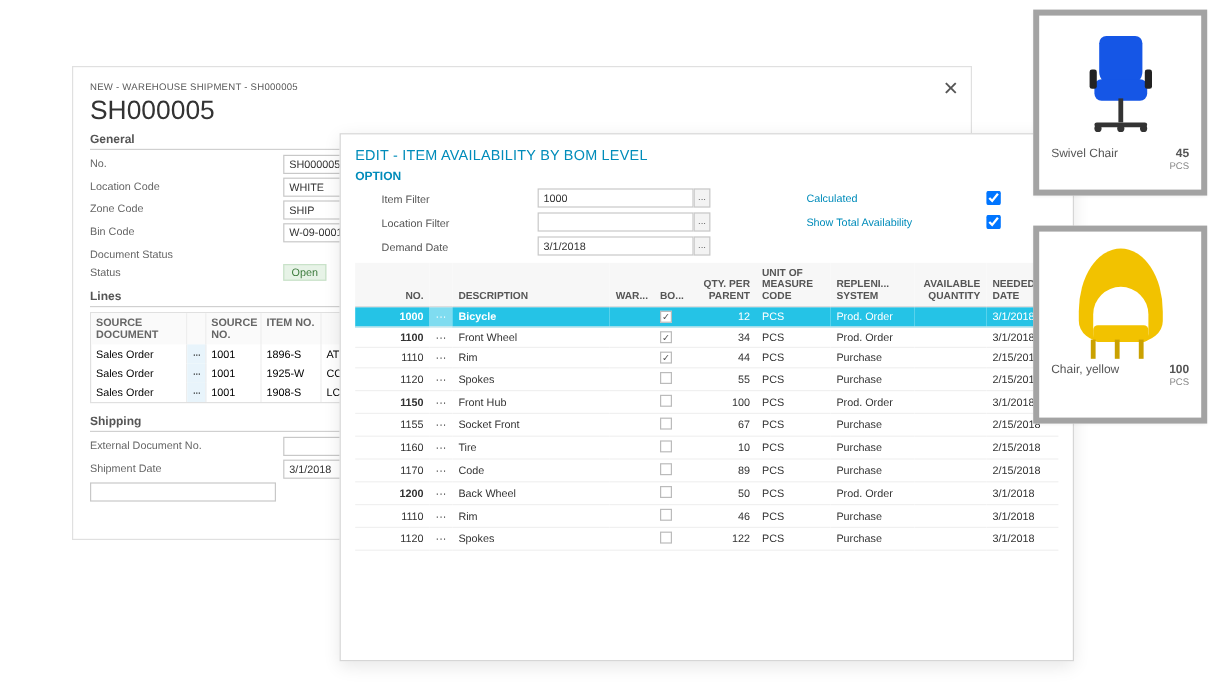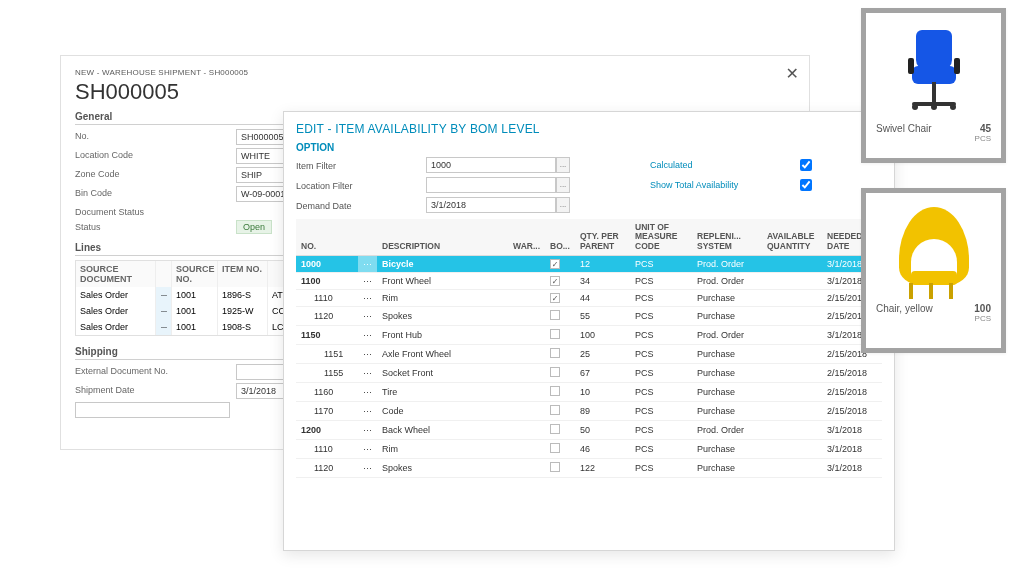--- a/index.html
+++ b/index.html
@@ -31,29 +31,29 @@
   
   .win-bom {
     position: absolute; left: 283px; top: 111px; width: 612px; height: 440px;
     border: 1px solid #d6d6d6; background: #fff; padding: 10px 12px 6px;
     box-shadow: 0 4px 14px rgba(0,0,0,.1);
   }
   .expand-ic { position:absolute; right:10px; top:8px; font-size:14px; color:#555; cursor:pointer; }
   .win-bom .title { color:#008cba; font-size:12px; font-weight:400; letter-spacing:.2px; margin-bottom:6px; }
   .opt-h { color:#008cba; font-size:10px; font-weight:600; margin-bottom:4px; }
   .opt-row { display:flex; align-items:center; margin-bottom:4px; font-size:9px; }
-  .opt-row .lbl { width:130px; color:#555; }
+  .opt-row .lbl { width:130px; color:#555;margin-left:22px; }
   .opt-row .inp { width:130px; }
   .opt-right { margin-left:80px; display:flex; align-items:center; }
   .opt-right .rl { color:#008cba; width:150px; }
   .ck { width:12px; height:12px; }
 
   .bom-table { margin-top:6px; font-size:9px; width:100%; border-collapse:collapse; }
   .bom-table th { background:#f7f7f7; color:#555; font-weight:600; padding:4px 5px; text-align:left; border-bottom:1px solid #ddd; font-size:8.5px; line-height:1.1; vertical-align:bottom; }
-  .bom-table th.r, .bom-table td.r { }
+  .bom-table th.r, .bom-table td.r { text-align:right; }
   .bom-table td { padding:3px 5px; border-bottom:1px solid #f0f0f0; color:#333; }
   .bom-table tr.active td { background:#25c3e6; color:#fff; }
   .bom-table tr.active .dots-cell { background:#7fdcf0; }
   .bom-table .no-col { font-weight:600; }
   .bom-table tr.lvl0 .no-col, .bom-table tr.lvl0 td.desc { font-weight:700; }
   .bom-table tr.lvl2 .no-col { padding-left:18px; font-weight:400; }
   .bom-table tr.lvl3 .no-col { padding-left:28px; font-weight:400; }
   .dots-cell { color:#777; text-align:center; width:18px; }
   .bom-ck { display:inline-block; width:10px; height:10px; border:1px solid #bbb; background:#fff; font-size:8px; line-height:9px; text-align:center; color:#555; }
 
@@ -283,32 +283,20 @@
           <td class="desc">Front Hub</td>
           <td></td>
           <td><span class="bom-ck"></span></td>
           <td class="r">100</td>
           <td>PCS</td>
           <td>Prod. Order</td>
           <td class="r"></td>
           <td>3/1/2018</td>
         </tr>
         <tr class="lvl3">
-          <td class="no-col r">1151</td>
-          <td class="dots-cell">···</td>
-          <td class="desc">Axle Front Wheel</td>
-          <td></td>
-          <td><span class="bom-ck"></span></td>
-          <td class="r">25</td>
-          <td>PCS</td>
-          <td>Purchase</td>
-          <td class="r"></td>
-          <td>2/15/2018</td>
-        </tr>
-        <tr class="lvl3">
           <td class="no-col r">1155</td>
           <td class="dots-cell">···</td>
           <td class="desc">Socket Front</td>
           <td></td>
           <td><span class="bom-ck"></span></td>
           <td class="r">67</td>
           <td>PCS</td>
           <td>Purchase</td>
           <td class="r"></td>
           <td>2/15/2018</td>

